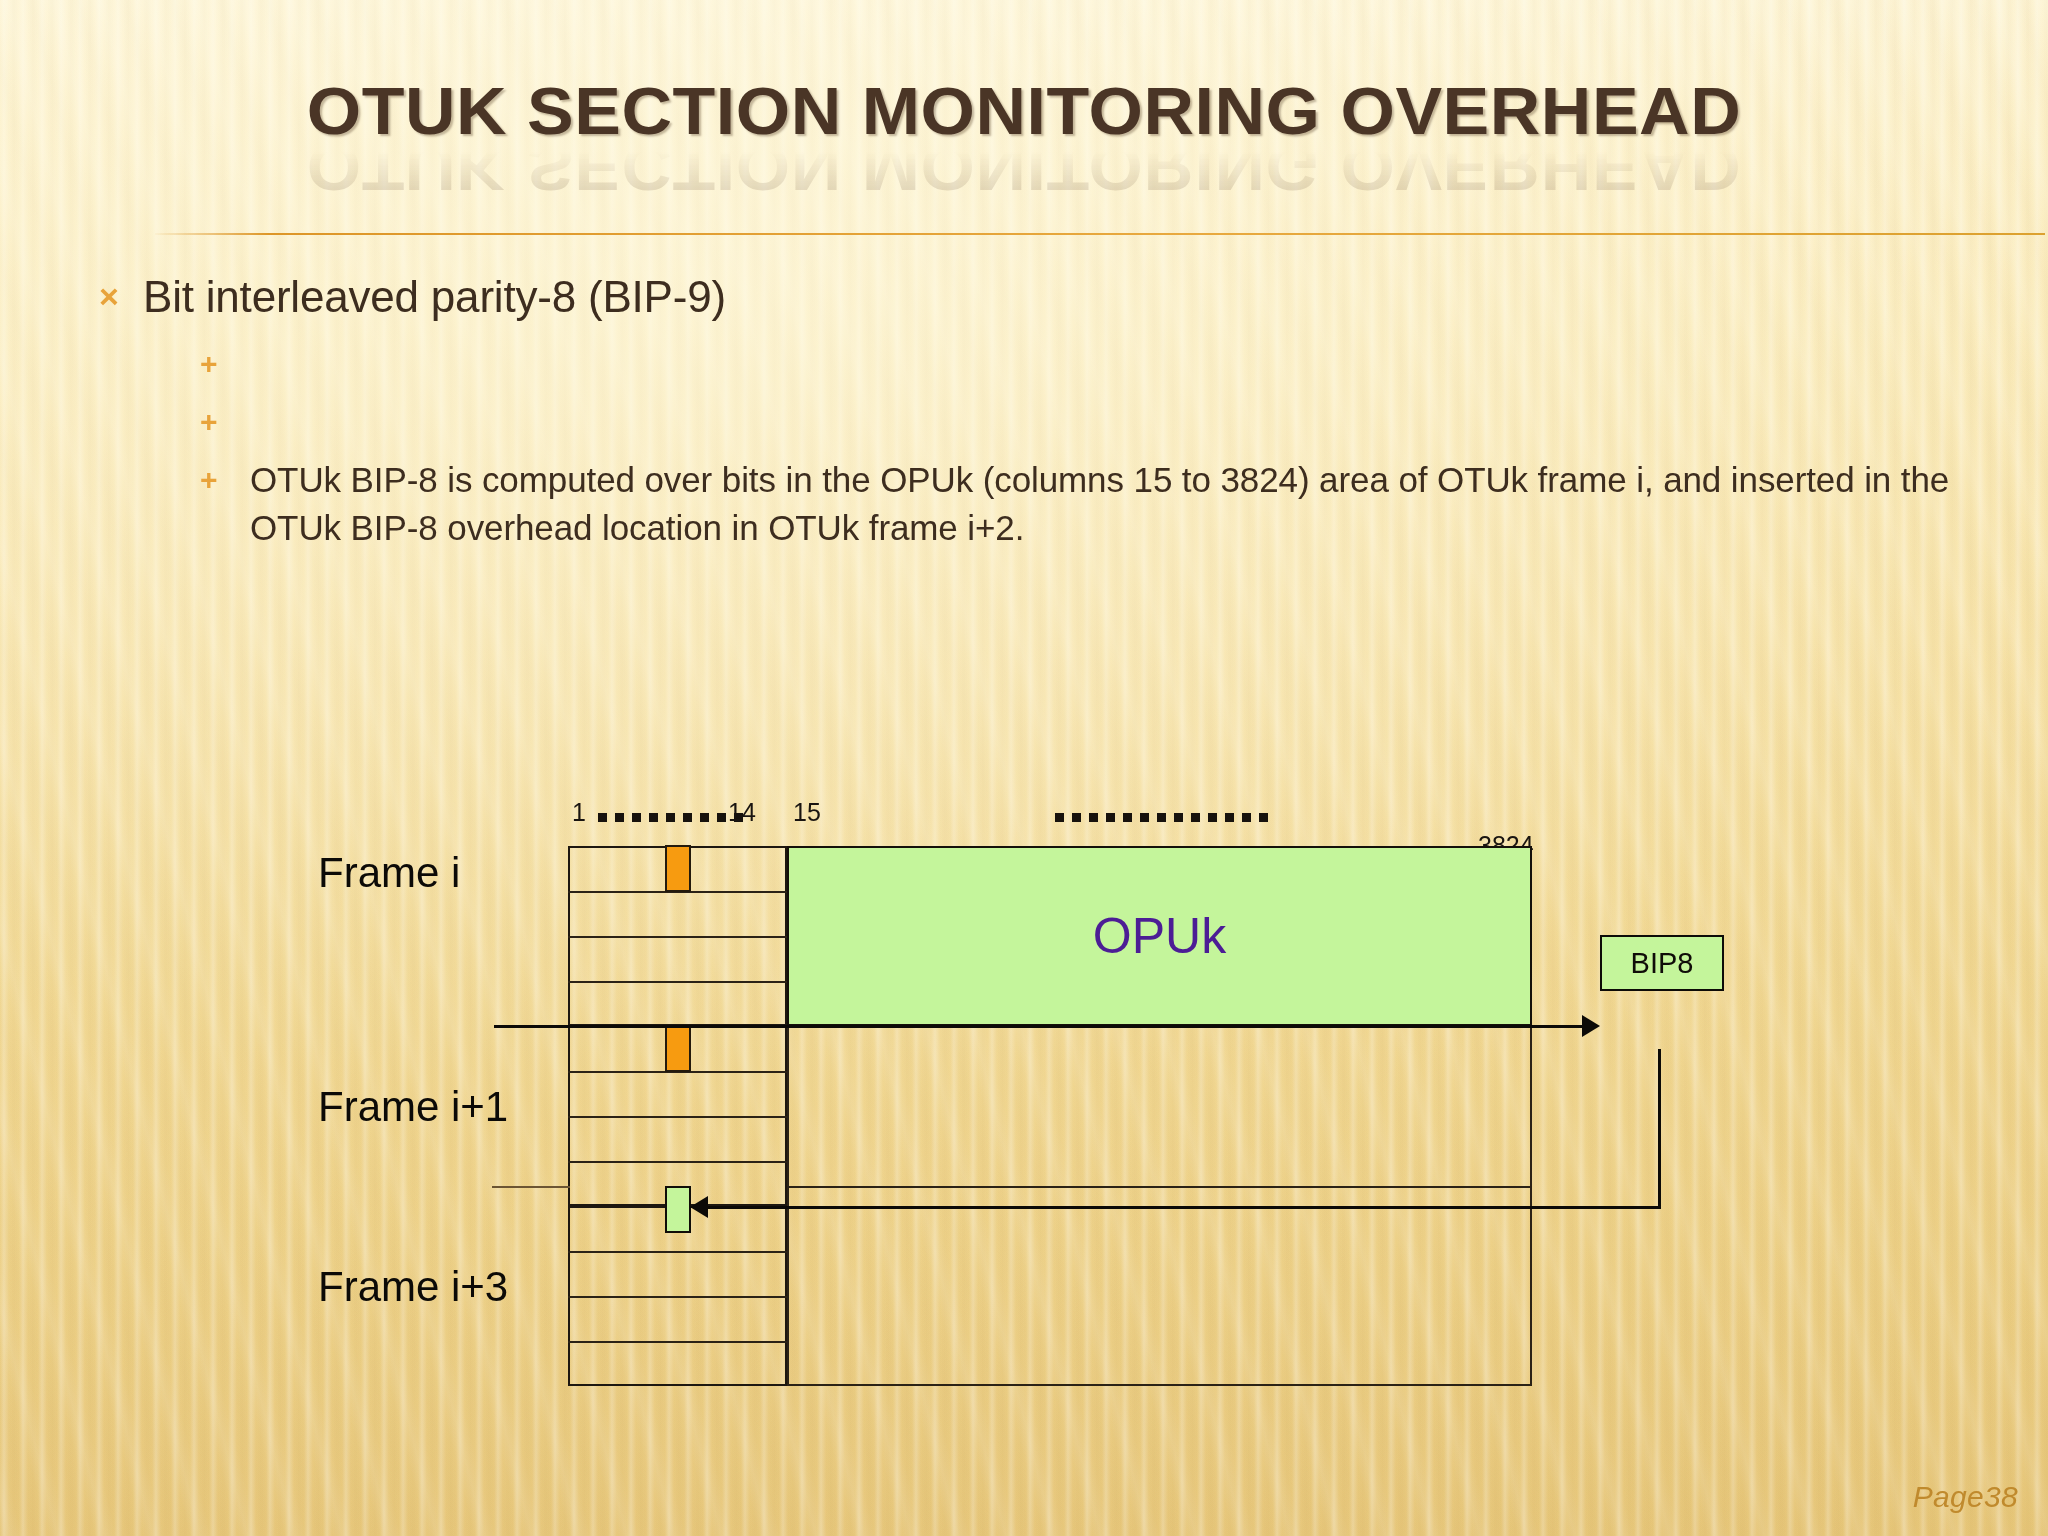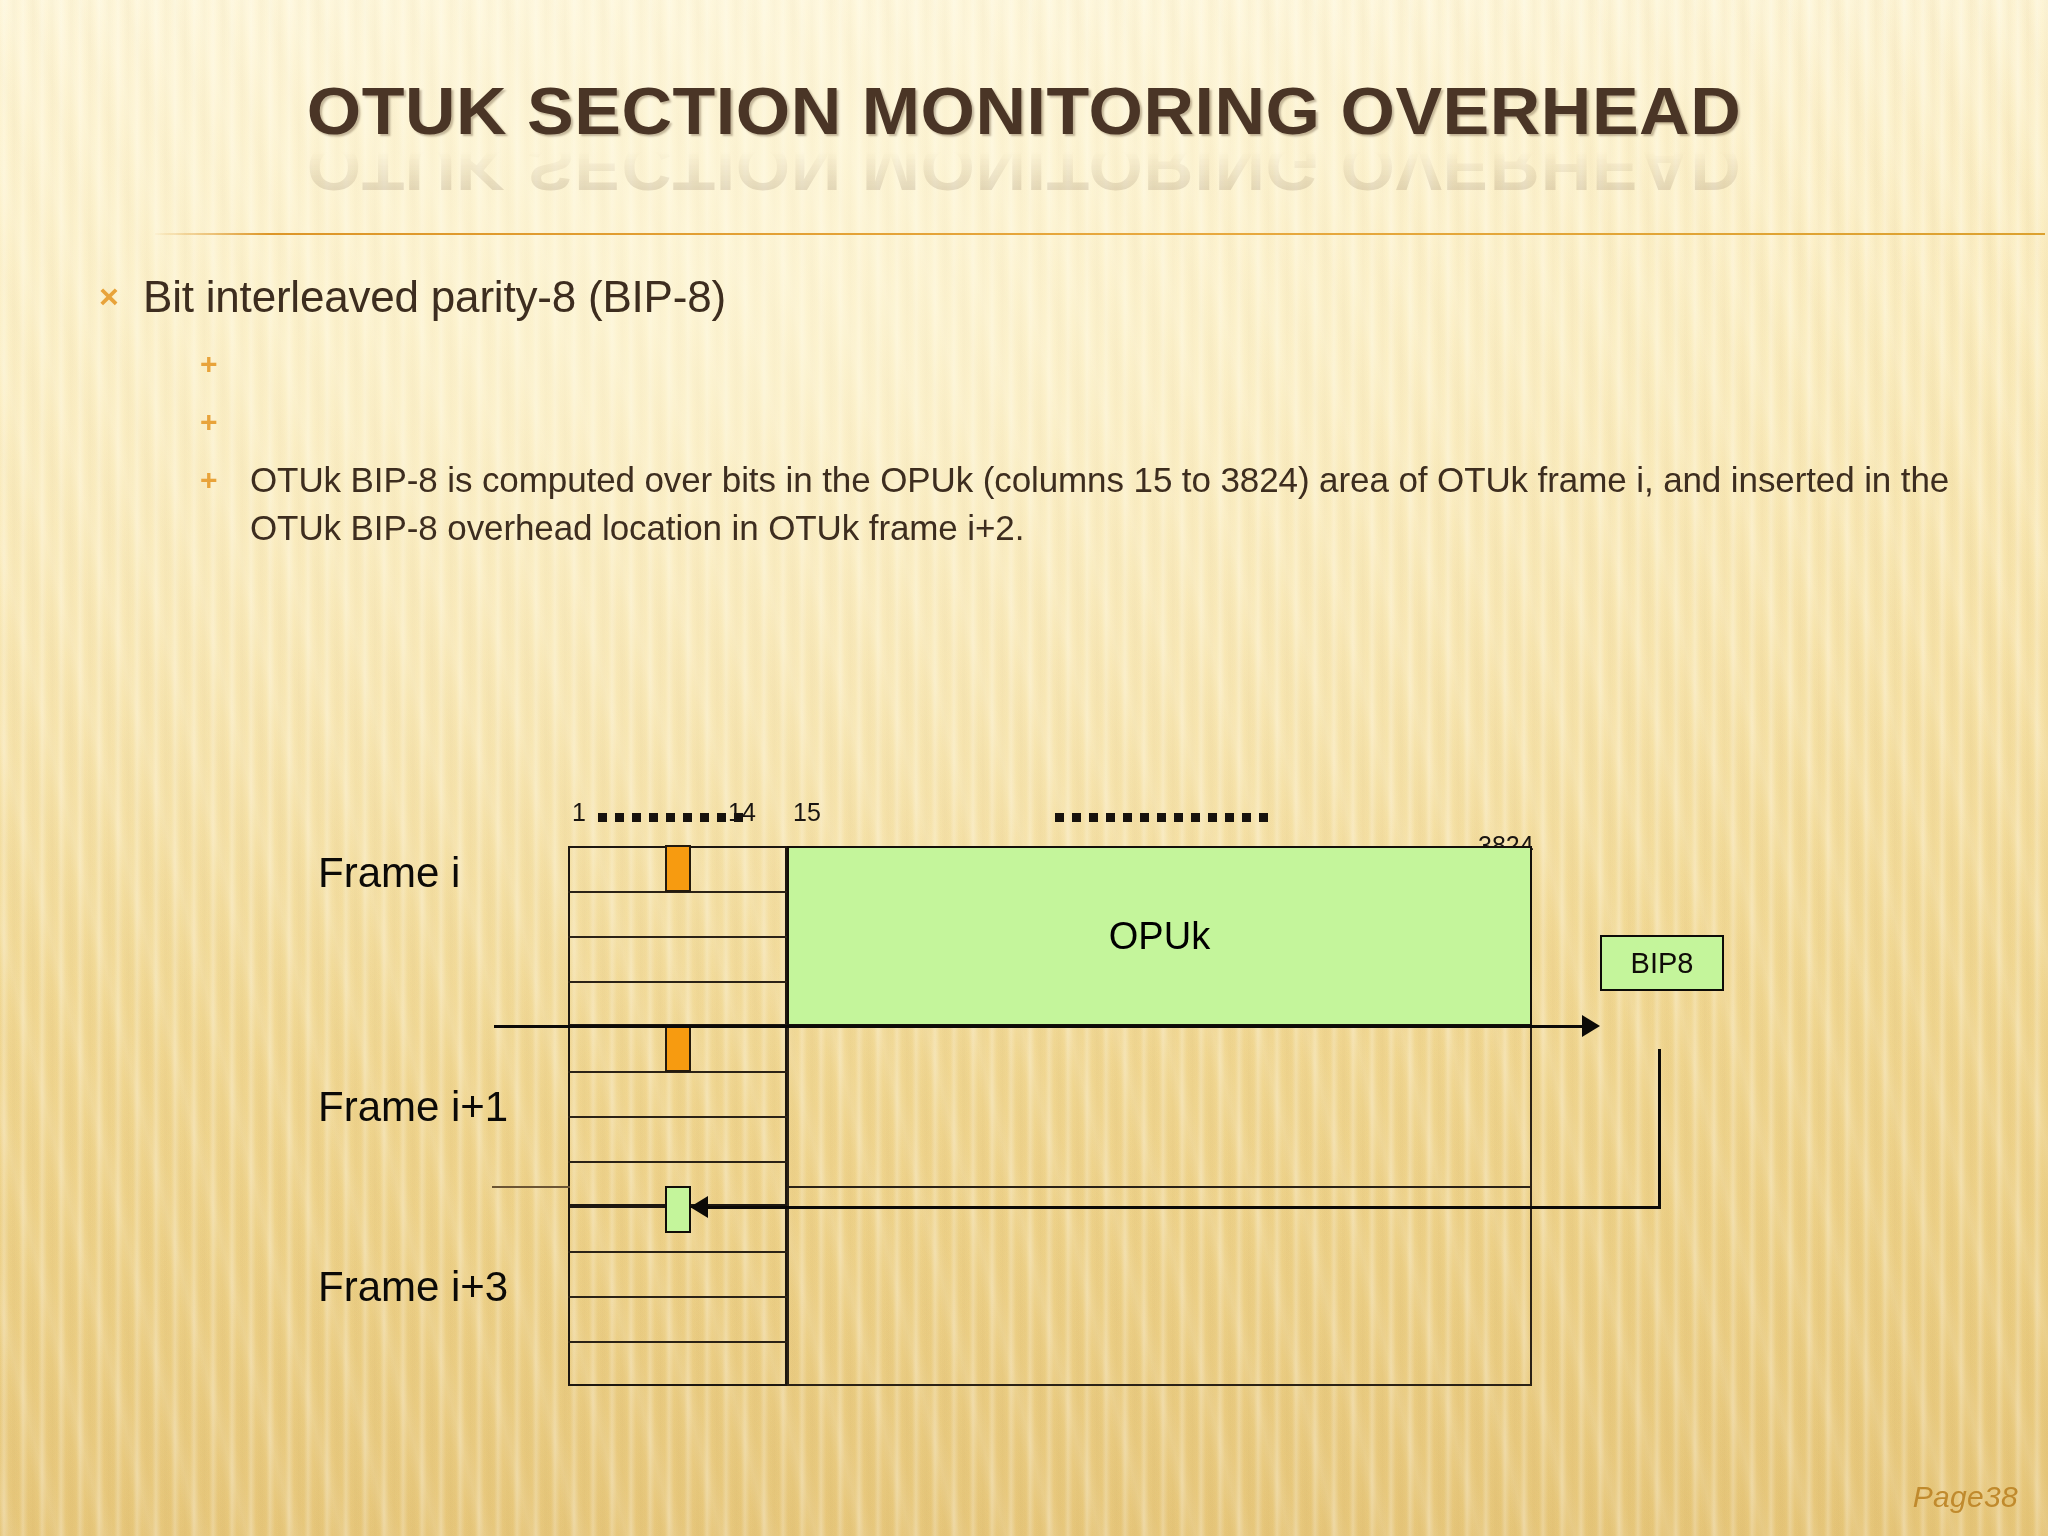--- a/index.html
+++ b/index.html
@@ -224,22 +224,22 @@
     background: #2b2216;
   }
   .opuk-box {
     position: absolute;
     background: #c4f59b;
     border: 2px solid #14100a;
     box-sizing: border-box;
     display: flex;
     align-items: center;
     justify-content: center;
-    font-size: 38px;
-    color: #000000;
+    font-size: 50px;
+    color: #4c1d95;
   }
   .sm-cell-orange {
     position: absolute;
     background: #f79b10;
     border: 2px solid #241a0c;
     box-sizing: border-box;
   }
   .sm-cell-green {
     position: absolute;
     background: #c4f59b;
@@ -305,21 +305,21 @@
   <div class="title-wrap">
     <div class="slide-title">OTUk Section Monitoring Overhead</div>
     <div class="slide-title-reflection">OTUk Section Monitoring Overhead</div>
   </div>
   <div class="title-rule"></div>
 
   <div class="body">
 
     <div class="bullet-l1">
       <div class="marker-x">×</div>
-      <div class="l1-text">Bit interleaved parity-8 (BIP-8)</div>
+      <div class="l1-text">Bit interleaved parity-8 (BIP-9)</div>
     </div>
 
     <div class="bullet-l2">
       <div class="marker-plus">+</div>
     </div>
 
     <div class="bullet-l2">
       <div class="marker-plus">+</div>
     </div>
 

